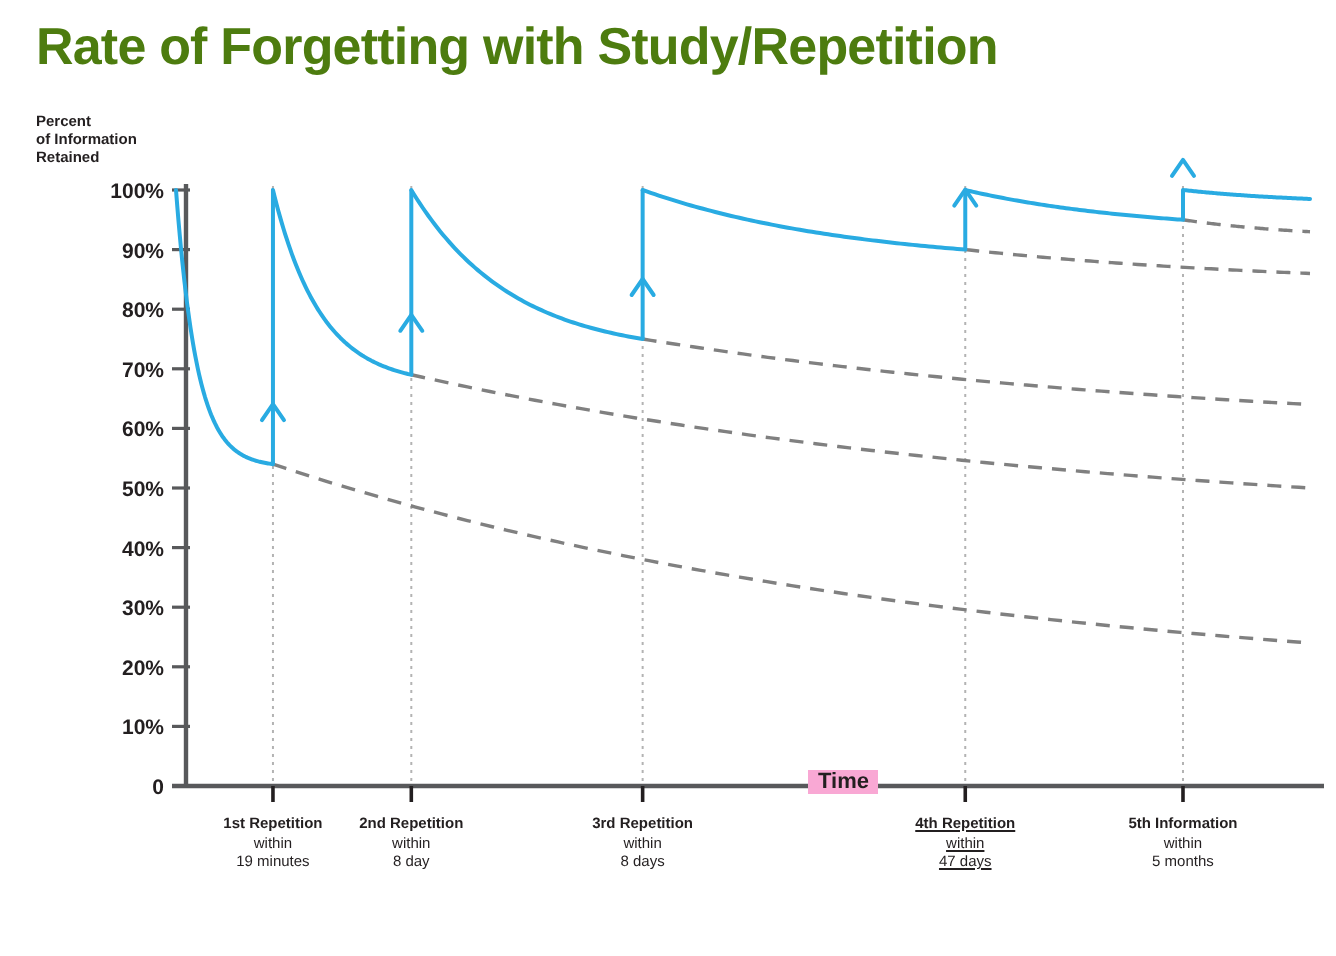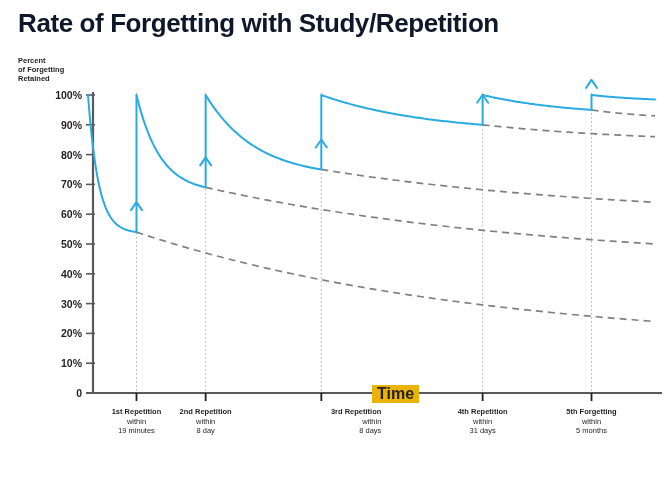--- a/index.html
+++ b/index.html
@@ -8,21 +8,21 @@
     background:#ffffff;
     font-family:"Liberation Sans",sans-serif;
     overflow:hidden;
     position:relative;
   }
   #chart-title{
     position:absolute;
     left:18px; top:8px;
     font-size:26px;
     font-weight:bold;
-    color:#0f172a;
+    color:#4d7c0f;
     letter-spacing:-0.4px;
     white-space:nowrap;
   }
   #ylabel{
     position:absolute;
     left:18px; top:56px;
     width:94px;
     text-align:left;
     font-size:7.5px;
     font-weight:bold;
@@ -37,35 +37,36 @@
     position:absolute;
     width:120px;
     text-align:center;
     font-size:7.5px;
     line-height:9.5px;
     color:#231f20;
   }
   .xtick-label .rep{ font-weight:bold; }
   #time-label{
     position:absolute;
-    font-size:16px;
+    font-size:11px;
     font-weight:bold;
     color:#231f20;
-    background:#eab308;
+    background:#f9a8d4;
     padding:0 5px;
+    margin-left:32px;
   }
 </style>
 </head>
 <body>
 
 <div id="chart-title">Rate of Forgetting with Study/Repetition</div>
 
 <div id="ylabel">
   <div>Percent</div>
-  <div>of Forgetting</div>
+  <div>of Information</div>
   <div>Retained</div>
 </div>
 
 <svg id="plot-svg" width="668" height="478">
   <g id="ytick-labels">
       <text x="82" y="99" text-anchor="end" font-family="&quot;Liberation Sans&quot;, sans-serif" font-size="10.5" font-weight="bold" fill="#231f20">100%</text>
       <text x="82" y="128.8" text-anchor="end" font-family="&quot;Liberation Sans&quot;, sans-serif" font-size="10.5" font-weight="bold" fill="#231f20">90%</text>
       <text x="82" y="158.6" text-anchor="end" font-family="&quot;Liberation Sans&quot;, sans-serif" font-size="10.5" font-weight="bold" fill="#231f20">80%</text>
       <text x="82" y="188.4" text-anchor="end" font-family="&quot;Liberation Sans&quot;, sans-serif" font-size="10.5" font-weight="bold" fill="#231f20">70%</text>
       <text x="82" y="218.20000000000002" text-anchor="end" font-family="&quot;Liberation Sans&quot;, sans-serif" font-size="10.5" font-weight="bold" fill="#231f20">60%</text>
@@ -149,30 +150,30 @@
     <div class="xtick-label" style="left: 76.4785px; top: 407px;">
       <div class="rep">1st Repetition</div>
       <div>within</div>
       <div>19 minutes</div>
     </div>
     <div class="xtick-label" style="left: 145.652px; top: 407px;">
       <div class="rep">2nd Repetition</div>
       <div>within</div>
       <div>8 day</div>
     </div>
-    <div class="xtick-label" style="left: 261.32px; top: 407px; text-align: right;">
+    <div class="xtick-label" style="left: 261.32px; top: 407px;">
       <div class="rep">3rd Repetition</div>
       <div>within</div>
       <div>8 days</div>
     </div>
-    <div class="xtick-label" style="left: 422.632px; top: 407px;">
+    <div class="xtick-label" style="left: 422.632px; top: 407px; text-decoration: underline;">
       <div class="rep">4th Repetition</div>
       <div>within</div>
-      <div>31 days</div>
+      <div>47 days</div>
     </div>
     <div class="xtick-label" style="left: 531.496px; top: 407px;">
-      <div class="rep">5th Forgetting</div>
+      <div class="rep">5th Information</div>
       <div>within</div>
       <div>5 months</div>
     </div>
   </div>
 
 <div id="time-label" style="left: 372px; top: 385px;">Time</div>
 
 </body></html>

